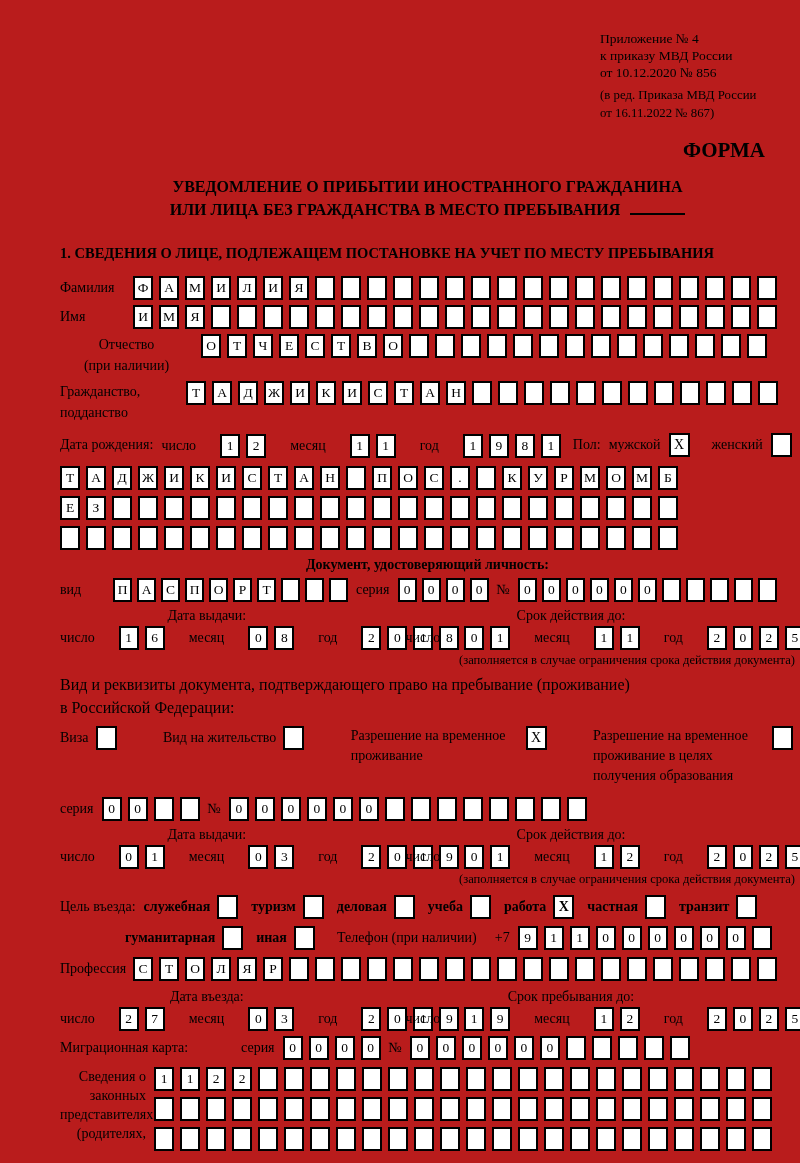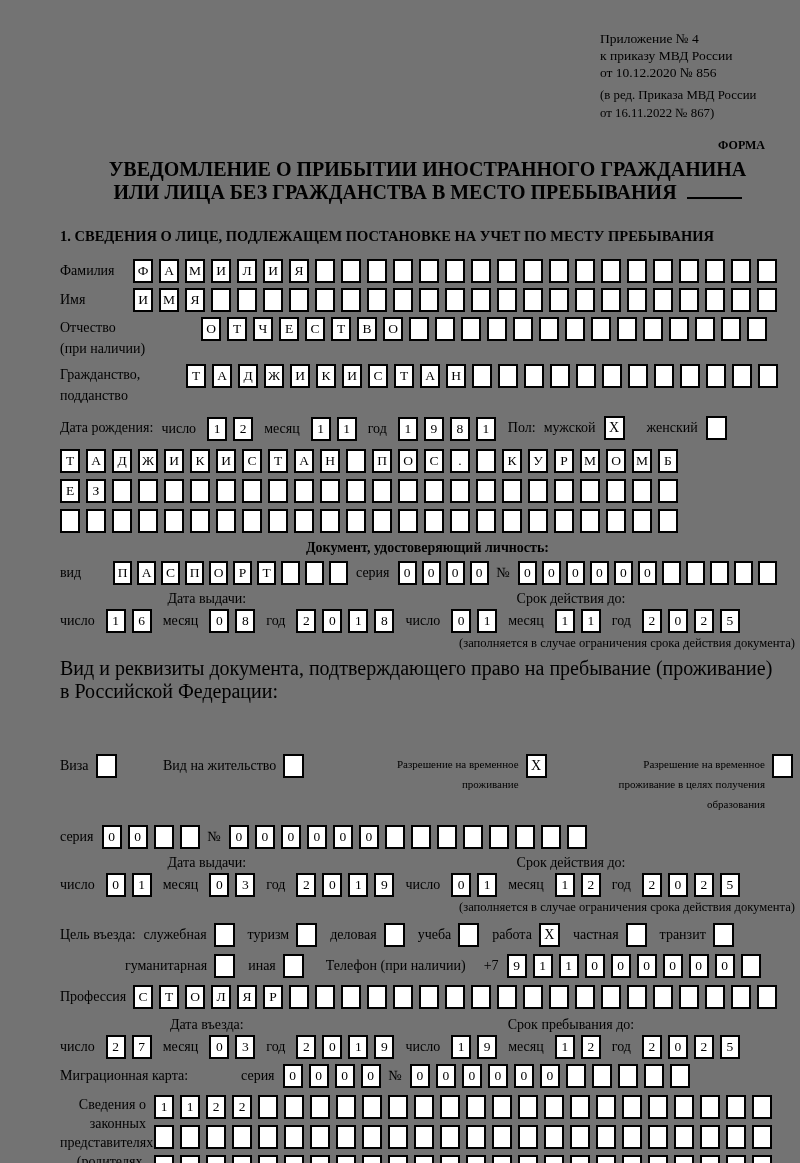--- a/index.html
+++ b/index.html
@@ -1,70 +1,70 @@
 <!DOCTYPE html>
 <html lang="ru"><head>
 <meta charset="utf-8">
 <style>
   * { margin:0; padding:0; box-sizing:border-box; }
   html,body { background:#888; }
   body { width:800px; margin:0 auto; font-family:"Liberation Serif","DejaVu Serif",serif; color:#000; }
-  .page { width:800px; height:1163px; background:#737373; padding:30px 5px 8px 60px; overflow:hidden; }
+  .page { width:800px; height:1163px; background:#b91c1c; padding:30px 5px 8px 60px; overflow:hidden; }
 
   
   .hdr-block { margin-left:auto; width:195px; font-size:13.5px; line-height:17px; }
   .hdr-block .small { font-size:12.8px; margin-top:1px; }
   .hdr-block .gap-top { margin-top:6px; }
-  .forma { text-align:right; padding-right:30px; font-weight:bold; font-size:12px; margin-top:16px; }
+  .forma { text-align:right; padding-right:30px; font-weight:bold; font-size:21px; margin-top:16px; }
 
   
-  .title { text-align:center; font-weight:bold; font-size:20px; line-height:23px; margin-top:5px; }
+  .title { text-align:center; font-weight:bold; font-size:16px; line-height:23px; margin-top:12px; }
   .blank-line { display:inline-block; width:55px; border-bottom:2px solid #000; margin-left:10px; }
   .sec-title { font-weight:bold; font-size:14.5px; margin-top:24px; }
 
   
   .row { display:flex; align-items:center; gap:8px; margin-top:5px; }
   .row.top { align-items:flex-start; }
   .lbl { font-size:14px; flex:none; }
   .lblblock { flex:none; font-size:14px; line-height:21px; }
   .cells { display:inline-flex; gap:6px; flex:none; }
   .cell { width:20px; height:24px; border:2px solid #000; display:inline-flex; align-items:center;
           justify-content:center; font-size:13.5px; flex:none; background:#fff; }
   .checkbox { width:21px; height:24px; border:2px solid #000; display:inline-flex; align-items:center;
               justify-content:center; font-size:14px; flex:none; background:#fff; }
   .cellcol { display:flex; flex-direction:column; gap:6px; }
 
-  .w65 { width:65px; } .w133 { width:133px; } .w118 { width:118px; } .w105 { width:105px; } .w86 { width:86px;text-align:right; }
+  .w65 { width:65px; } .w133 { width:133px;text-align:center; } .w118 { width:118px; } .w105 { width:105px; } .w86 { width:86px;text-align:right; }
   .tight { }
   .tight .cells { gap:5px; }
   .tight .cell { width:19px; }
 
   
   .center-bold { text-align:center; font-weight:bold; font-size:14px; margin-top:7px; }
 
   
   .daterow { display:flex; margin-top:6px; }
   .datecol { display:flex; flex-direction:column; }
   .datecol.left { width:47%; }
   .datecol.right { width:53%; }
   .datetitle { font-size:14px; text-align:center; width:85%; }
-  .dategroup { display:inline-flex; align-items:center; gap:11px; margin-top:2px; }
+  .dategroup { display:inline-flex; align-items:center; gap:24px; margin-top:2px; }
   .note { text-align:right; font-size:12.6px; margin-top:3px; }
 
-  .para { font-size:20px; margin-top:7px; line-height:20px; }
+  .para { font-size:16px; margin-top:7px; line-height:20px; }
 
   
   .optrow { display:flex; justify-content:space-between; align-items:flex-start; margin-top:8px; padding-right:2px; }
-  .opt { display:flex; align-items:flex-start; gap:7px;margin-top:45px; }
+  .opt { display:flex; align-items:flex-start; gap:7px; }
   .opt .lbl { line-height:20px; padding-top:2px; }
-  .optlbl { font-size:11px; text-align:right; line-height:20px; flex:none; }
+  .optlbl { font-size:14px; text-align:left; line-height:20px; flex:none; }
   .optlbl.w165 { width:168px; } .optlbl.w175 { width:172px; }
 
   
-  .ckgroup { display:inline-flex; align-items:center; gap:13px; }
+  .ckgroup { display:inline-flex; align-items:center; gap:13px;font-weight:bold; }
   .ckpair { display:inline-flex; align-items:center; gap:7px; }
   .indent { margin-left:65px; }
 </style>
 </head>
 <body>
 
 <div class="page">
 
   <div class="hdr-block">
     <div>Приложение № 4</div>

